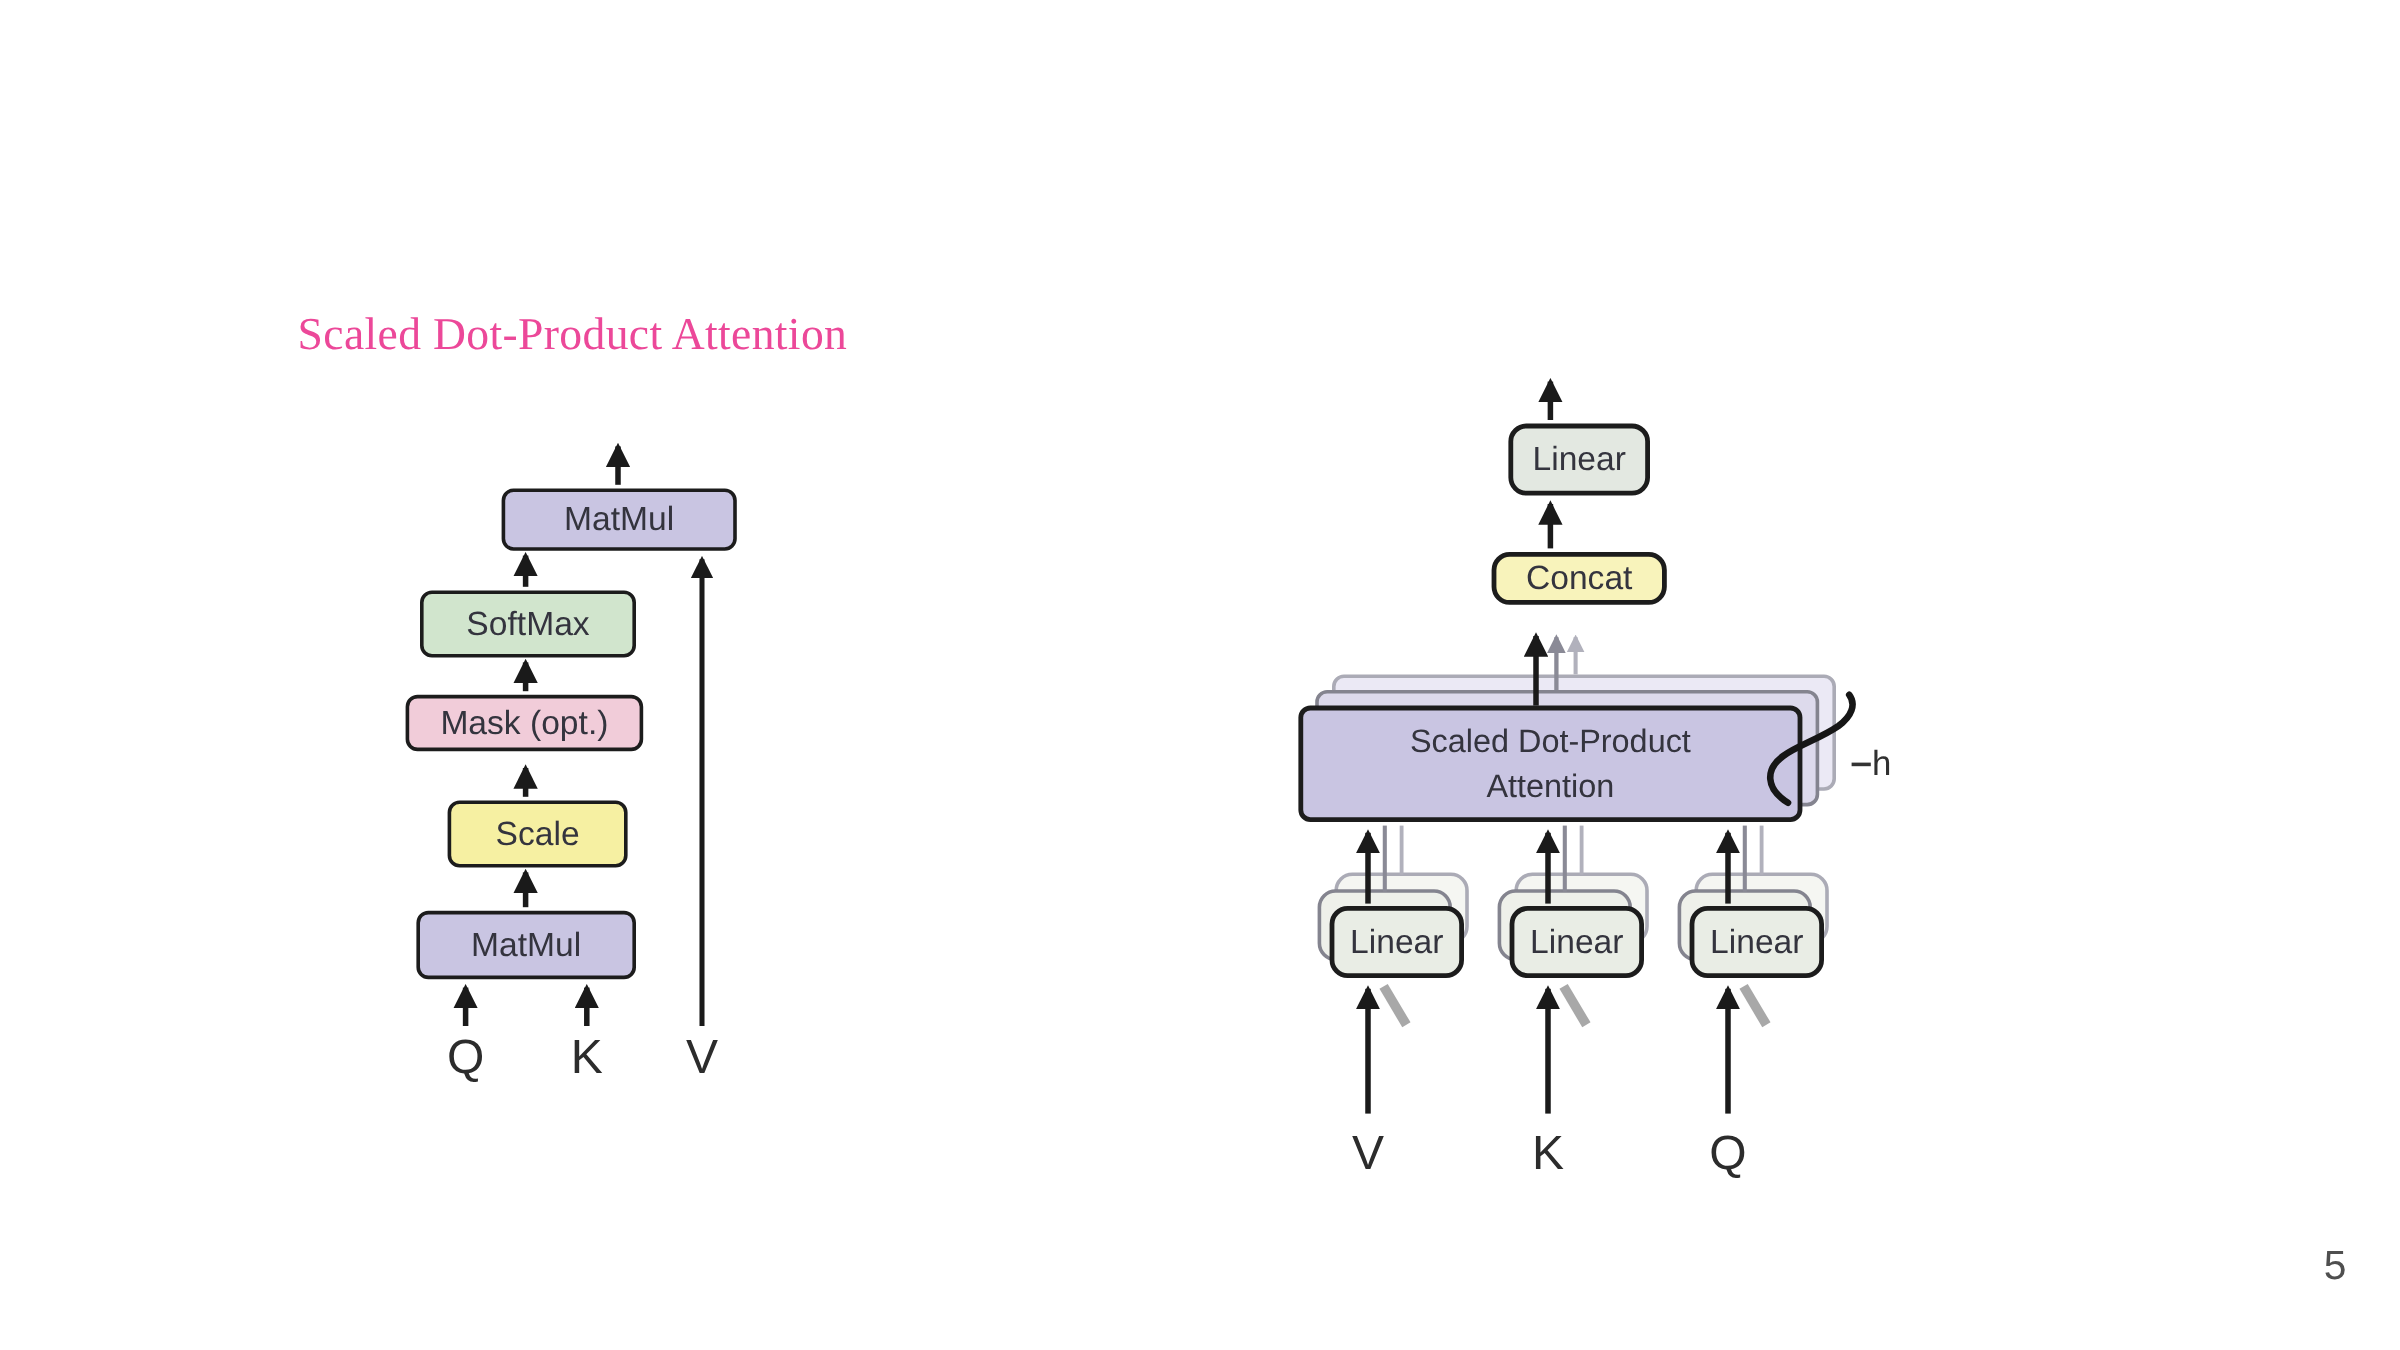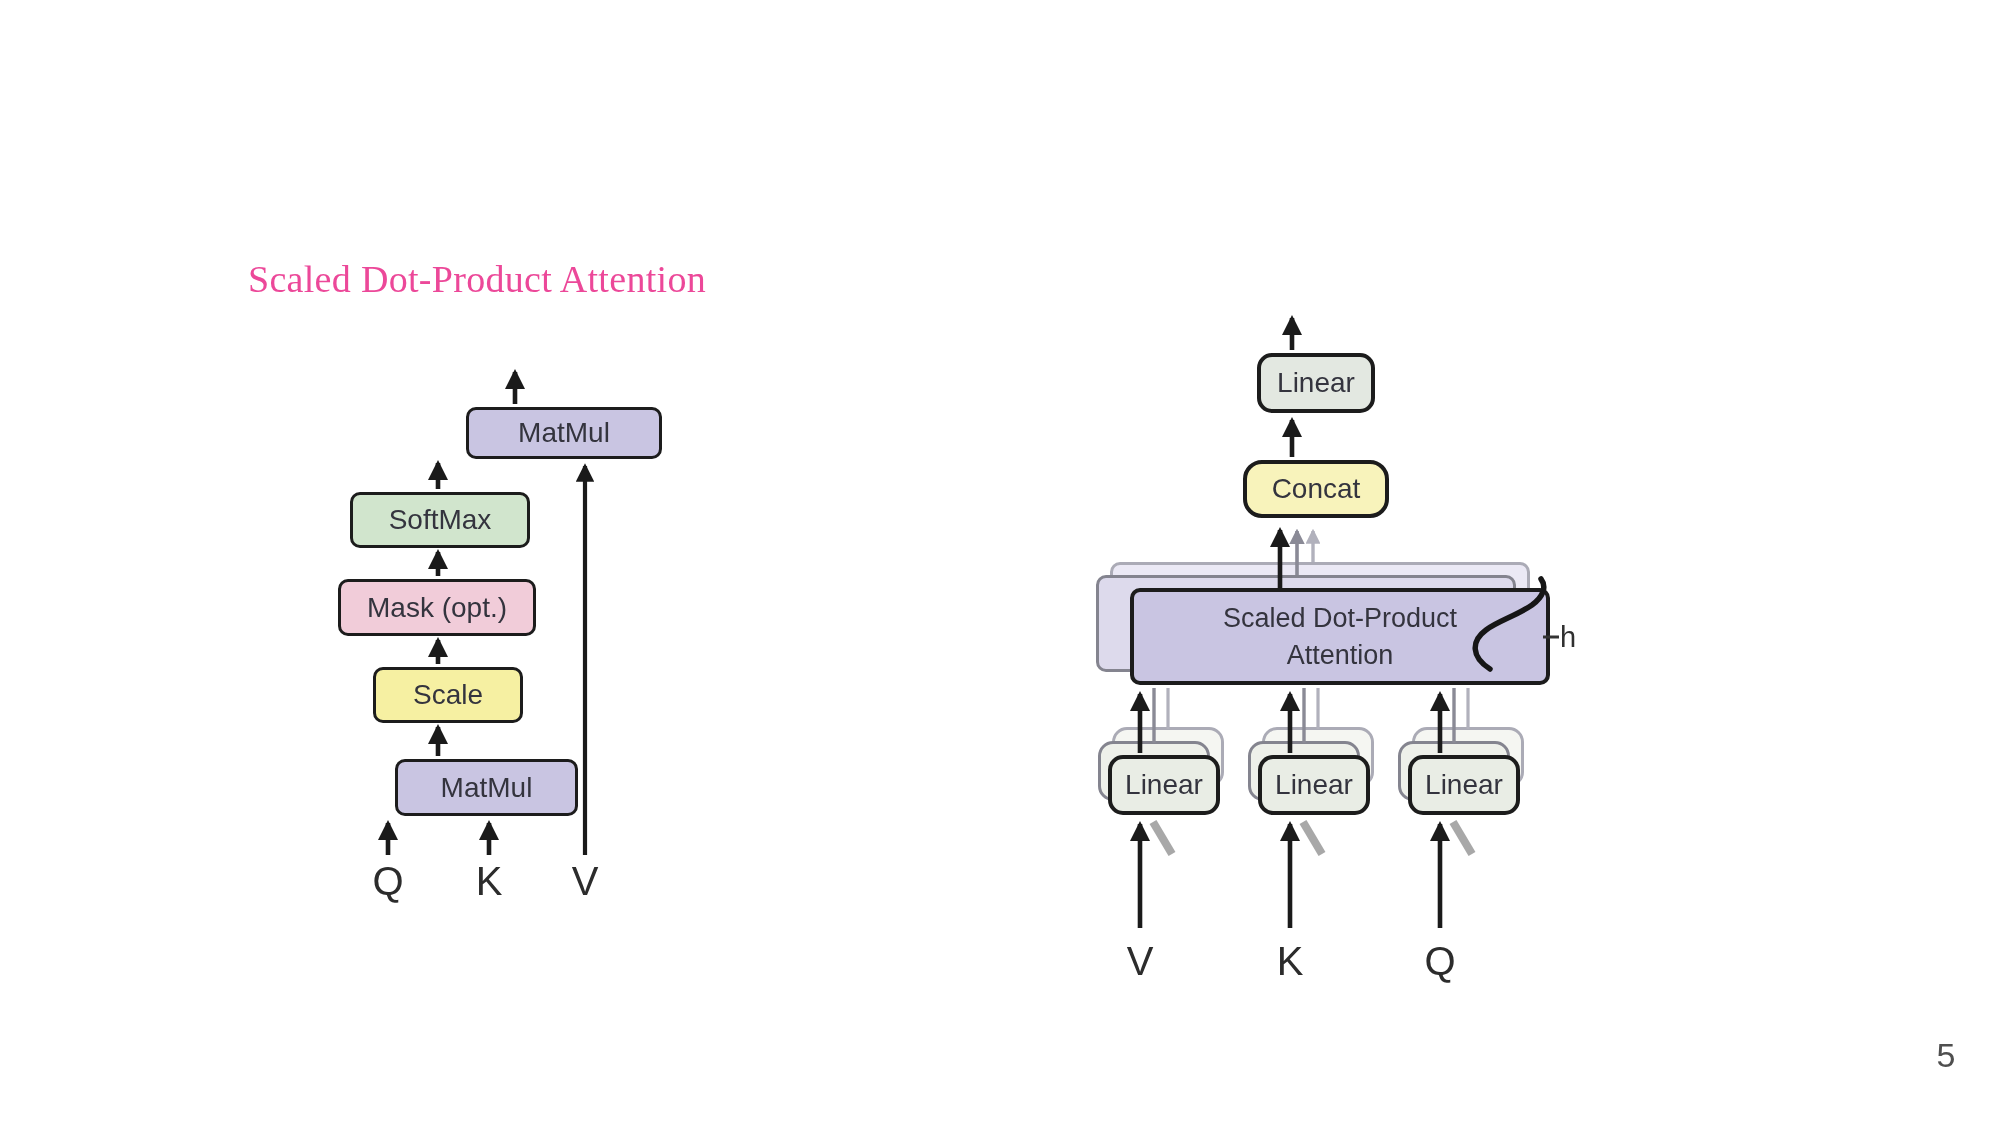--- a/index.html
+++ b/index.html
@@ -14,21 +14,21 @@
   .diagram-title{
     position:absolute;font-family:Liberation Serif, serif;font-size:38px;
     color:#ec4899;text-align:center;white-space:nowrap;z-index:3;letter-spacing:.3px;
   }
   .box{
     position:absolute;box-sizing:border-box;border:3.5px solid var(--border-dark);
     border-radius:10px;display:flex;flex-direction:column;align-items:center;justify-content:center;
     font-size:28px;color:var(--text-dark);z-index:3;text-align:center;line-height:1.35;
   }
   .r14{border-radius:15px;border-width:4px;margin-left:24px;}
-  .fill-purple{background:var(--box-purple);margin-left:48px;}
+  .fill-purple{background:var(--box-purple);}
   .fill-green{background:var(--box-green);}
   .fill-pink{background:var(--box-pink);}
   .fill-yellow{background:var(--box-yellow);}
   .fill-yellow-light{background:var(--box-yellow-light);}
   .fill-gray{background:var(--box-gray);}
   .fill-gray-light{background:var(--box-gray-light);}
   .ghost{position:absolute;box-sizing:border-box;z-index:1;}
   .g-purple-1{background:var(--ghost-purple-1);border:3px solid var(--border-ghost-1);border-radius:10px;}
   .g-purple-2{background:var(--ghost-purple-2);border:3px solid var(--border-ghost-2);border-radius:10px;}
   .g-gray-1{background:var(--ghost-gray-1);border:3px solid var(--border-ghost-1);border-radius:15px;}
@@ -98,33 +98,33 @@
       <line x1="1472" y1="854" x2="1453" y2="822" stroke="#a8a8a8" stroke-width="8"></line>
       <line x1="1440" y1="928" x2="1440" y2="824" marker-end="url(#ah-black)"></line>
     </g>
   </svg>
 
   <div class="abs-group">
     <div class="diagram-title" style="left:177px;top:257px;width:600px;">Scaled Dot-Product Attention</div>
 
     <div class="box fill-purple" style="left:418px;top:407px;width:196px;height:52px;">MatMul</div>
     <div class="box fill-green" style="left:350px;top:492px;width:180px;height:56px;text-align:right;">SoftMax</div>
-    <div class="box fill-pink" style="left:338px;top:579px;width:198px;height:57px;">Mask (opt.)</div>
+    <div class="box fill-pink" style="left:338px;top:579px;width:198px;height:47px;">Mask (opt.)</div>
     <div class="box fill-yellow" style="left:373px;top:667px;width:150px;height:56px;">Scale</div>
     <div class="box fill-purple" style="left:347px;top:759px;width:183px;height:57px;">MatMul</div>
 
     <div class="io-label" style="left:358px;top:856px;">Q</div>
     <div class="io-label" style="left:459px;top:856px;">K</div>
     <div class="io-label" style="left:555px;top:856px;">V</div>
   </div>
 
   <div class="abs-group">
 
     <div class="box fill-gray-light r14" style="left:1233px;top:353px;width:118px;height:60px;">Linear</div>
-    <div class="box fill-yellow-light r14" style="left:1219px;top:460px;width:146px;height:58px;border-radius:19px;">Concat</div>
+    <div class="box fill-yellow-light r14" style="left:1219px;top:460px;width:146px;height:44px;">Concat</div>
 
     <div class="ghost g-purple-2" style="left:1110px;top:562px;width:420px;height:97px;"></div>
     <div class="ghost g-purple-1" style="left:1096px;top:575px;width:420px;height:97px;"></div>
     <div class="box fill-purple" style="left:1082px;top:588px;width:420px;height:97px;border-width:4px;font-size:27px;">
       <span>Scaled Dot-Product</span>
       <span>Attention</span>
     </div>
 
     <div class="ghost g-gray-2" style="left:1112px;top:727px;width:112px;height:60px;"></div>
     <div class="ghost g-gray-1" style="left:1098px;top:741px;width:112px;height:60px;"></div>

